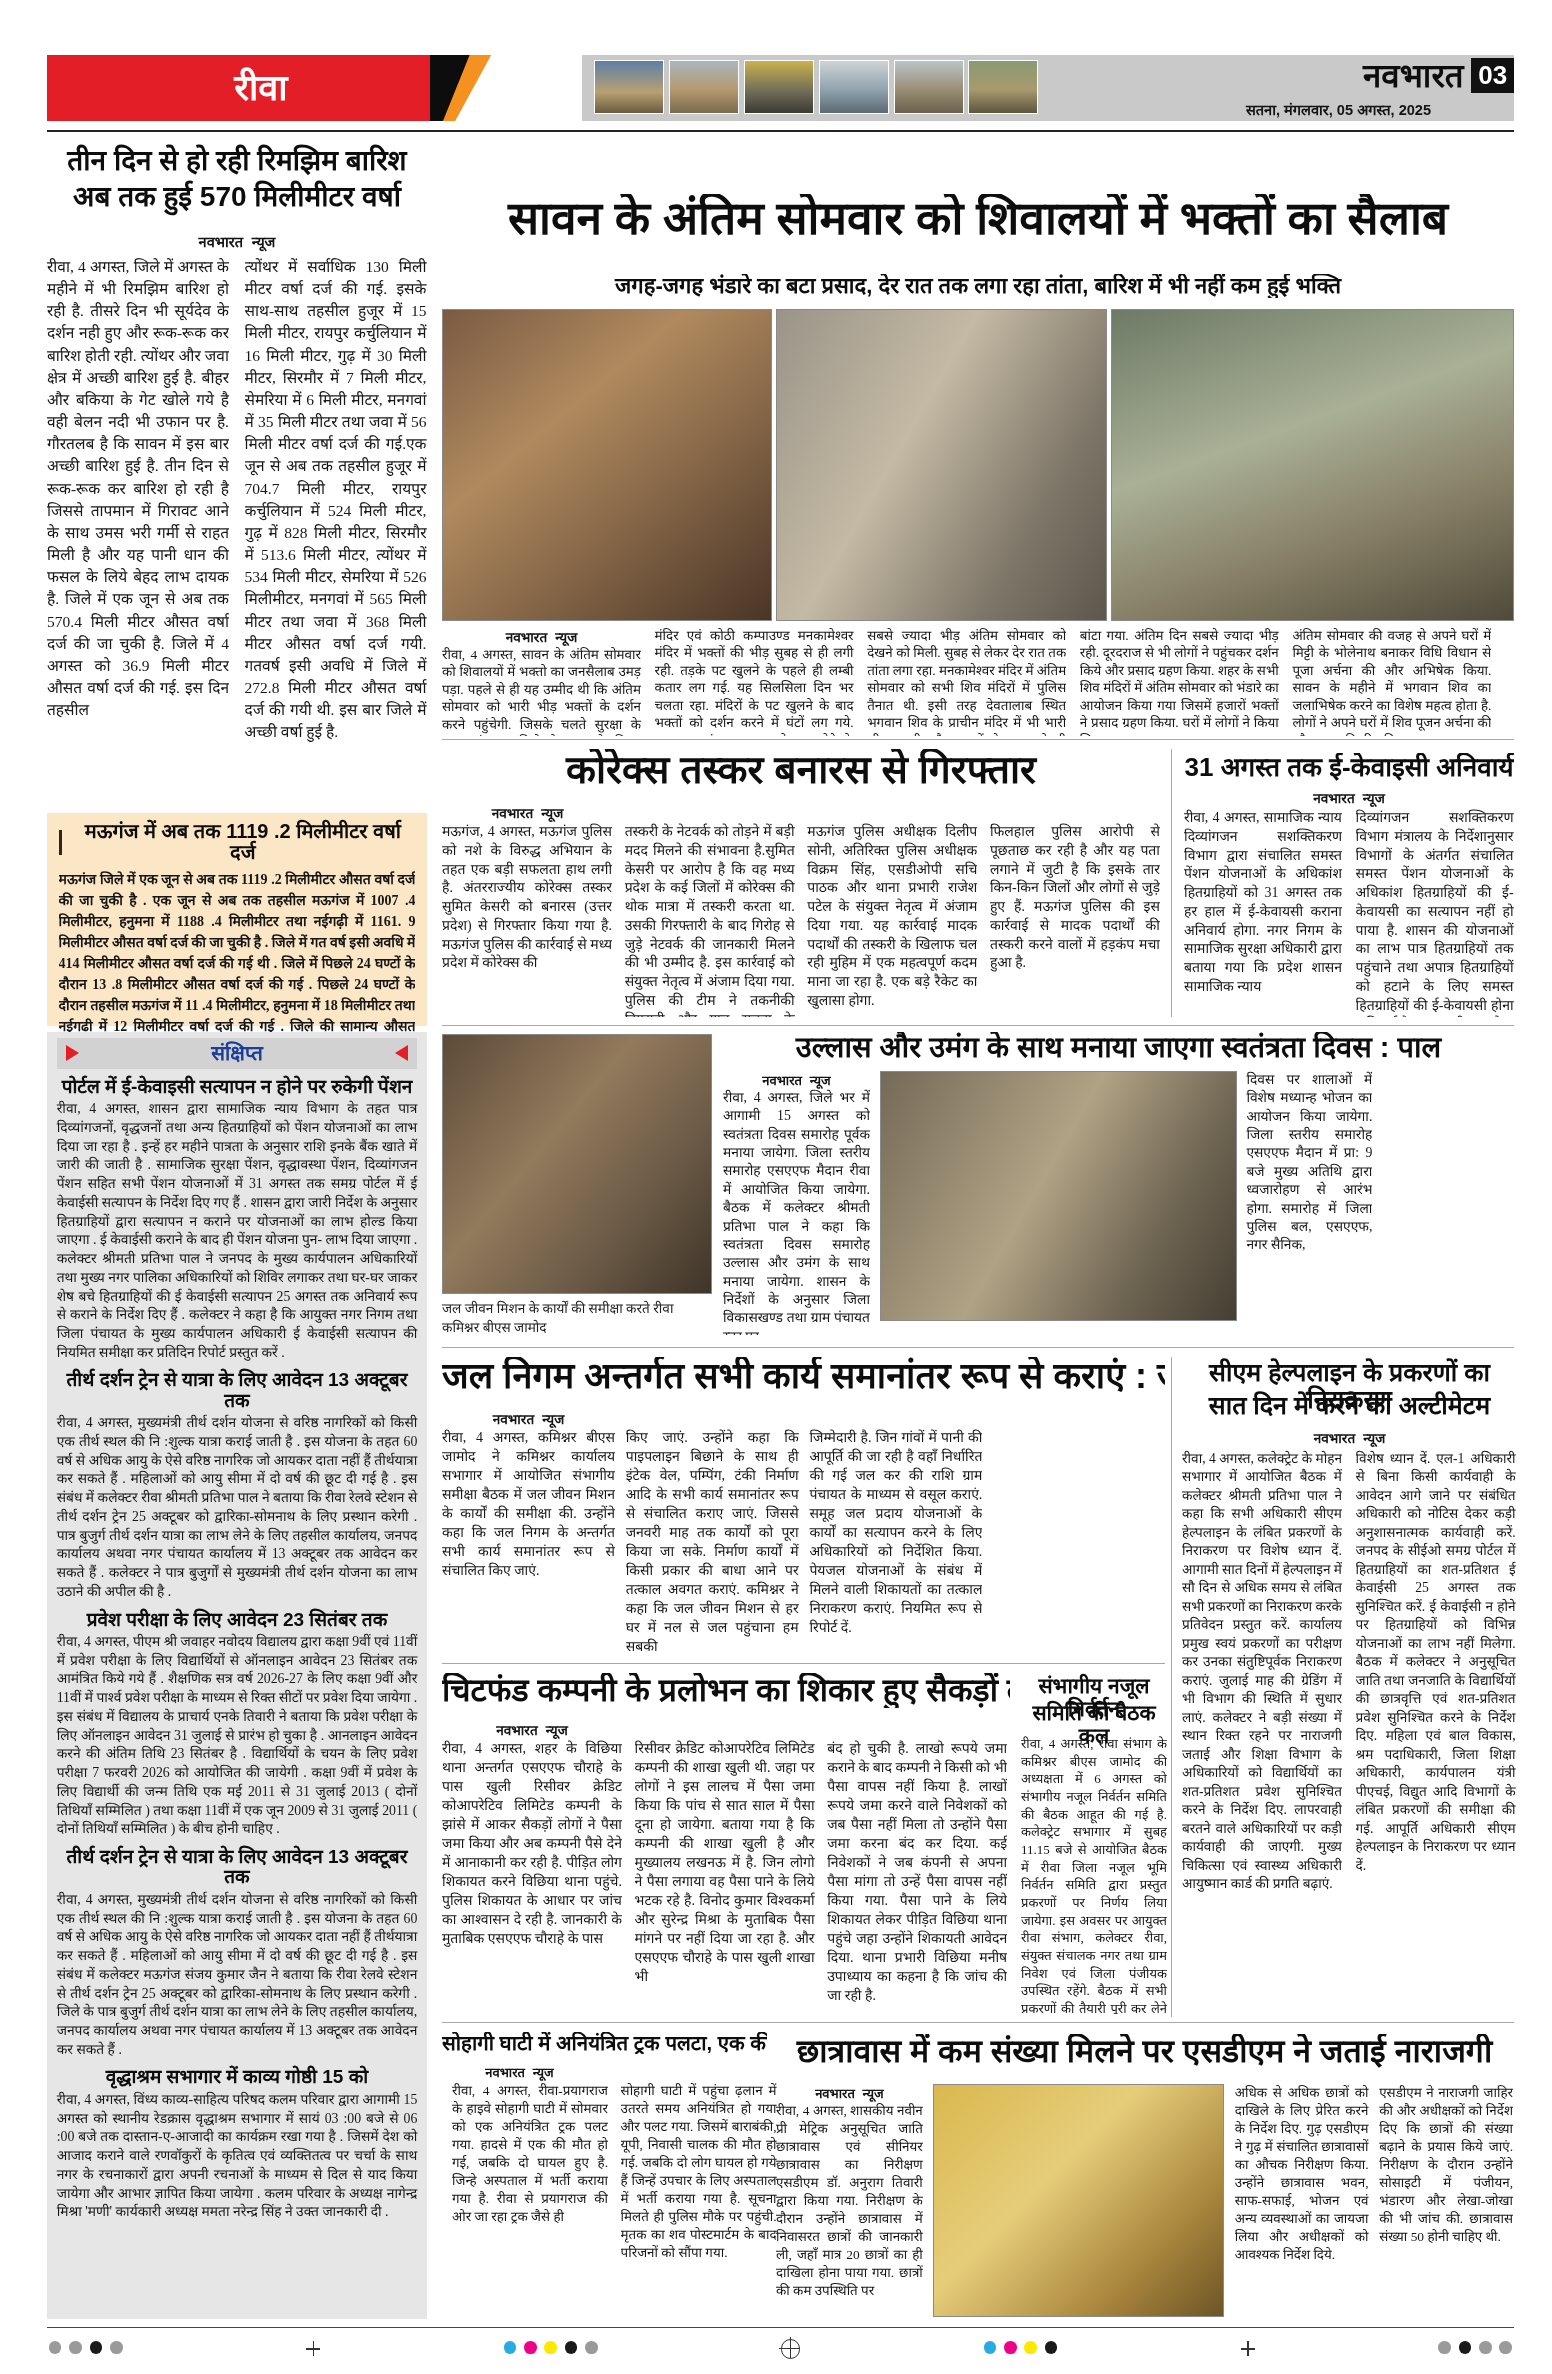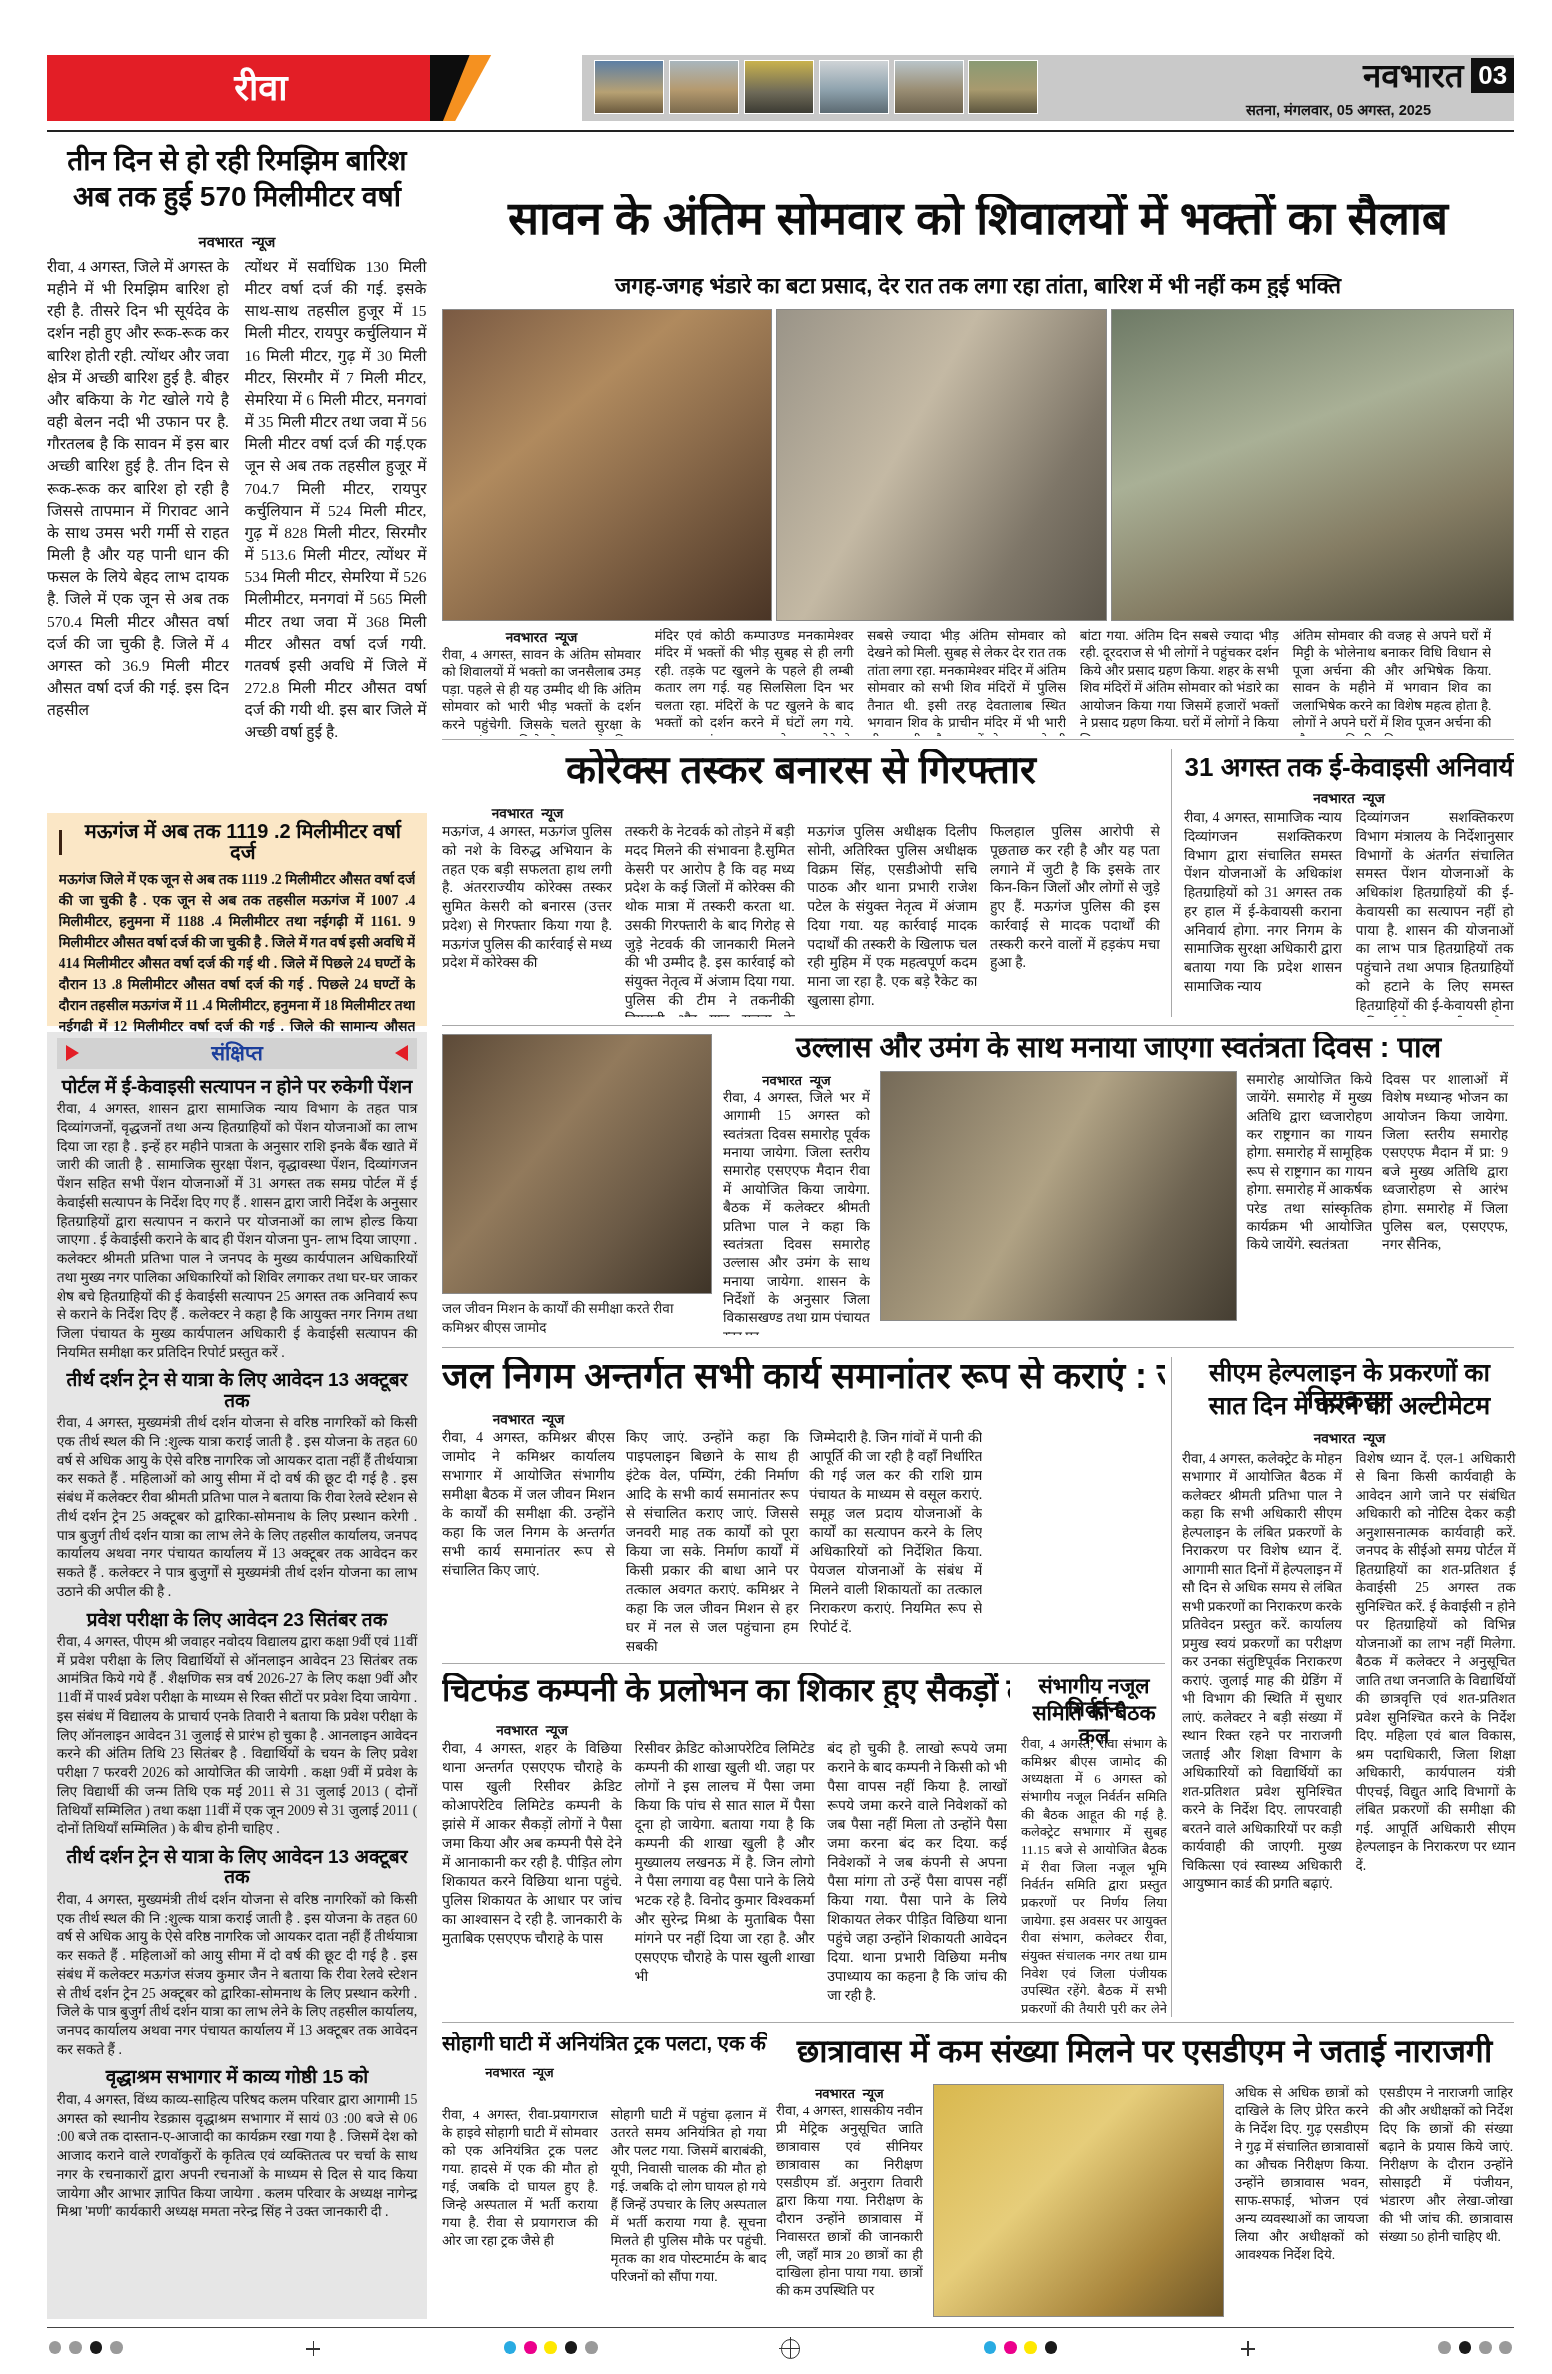--- a/index.html
+++ b/index.html
@@ -153,21 +153,20 @@
     <div class="caption" style="margin-top:3.9px;font-weight:400;font-family:'Liberation Serif',serif;font-size:13.6px;">जल जीवन मिशन के कार्यों की समीक्षा करते रीवा कमिश्नर बीएस जामोद</div>
   </div>
   <div class="abs" style="left:723px;top:1032px;width:791px;">
     <div class="hl oneline" style="font-size:29px;">उल्लास और उमंग के साथ मनाया जाएगा स्वतंत्रता दिवस : पाल</div>
     <div style="display:flex;gap:9.7px;margin-top:7.8px;height:264px;">
       <div class="col" style="width:147px;">
         <div class="byline" style="font-size:13px;">नवभारत न्यूज</div>
         <div class="body-t" style="font-size:13.8px;line-height:1.33;">रीवा, 4 अगस्त, जिले भर में आगामी 15 अगस्त को स्वतंत्रता दिवस समारोह पूर्वक मनाया जायेगा. जिला स्तरीय समारोह एसएएफ मैदान रीवा में आयोजित किया जायेगा. बैठक में कलेक्टर श्रीमती प्रतिभा पाल ने कहा कि स्वतंत्रता दिवस समारोह उल्लास और उमंग के साथ मनाया जायेगा. शासन के निर्देशों के अनुसार जिला विकासखण्ड तथा ग्राम पंचायत स्तर पर</div>
       </div>
       <div class="ph ph-meet2" style="width:357px;height:250px;"></div>
-      <div class="col body-t" style="width:126px;font-size:13.8px;line-height:1.33;">समारोह आयोजित किये जायेंगे. समारोह में मुख्य अतिथि द्वारा ध्वजारोहण कर राष्ट्रगान का गायन होगा. समारोह में सामूहिक रूप से राष्ट्रगान का गायन होगा. समारोह में आकर्षक परेड तथा सांस्कृतिक कार्यक्रम भी आयोजित किये जायेंगे. स्वतंत्रता</div>
       <div class="col body-t" style="width:126px;font-size:13.8px;line-height:1.33;">दिवस पर शालाओं में विशेष मध्यान्ह भोजन का आयोजन किया जायेगा. जिला स्तरीय समारोह एसएएफ मैदान में प्रा: 9 बजे मुख्य अतिथि द्वारा ध्वजारोहण से आरंभ होगा. समारोह में जिला पुलिस बल, एसएएफ, नगर सैनिक,</div>
     </div>
   </div>
 
   <div class="abs" style="left:442px;top:1347px;width:1072px;height:1px;background:#a8a8a8;"></div>
   <div class="abs hl oneline" style="left:442px;top:1357px;width:723px;font-size:36px;">जल निगम अन्तर्गत सभी कार्य समानांतर रूप से कराएं : जामोद</div>
   <div class="abs byline" style="left:442px;top:1409px;width:173px;font-size:13.6px;">नवभारत न्यूज</div>
   <div class="abs cols" style="left:442px;top:1428px;width:723px;height:231px;gap:10.7px;">
     <div class="col body-t" style="width:173px;font-size:14px;line-height:1.36;">रीवा, 4 अगस्त, कमिश्नर बीएस जामोद ने कमिश्नर कार्यालय सभागार में आयोजित संभागीय समीक्षा बैठक में जल जीवन मिशन के कार्यों की समीक्षा की. उन्होंने कहा कि जल निगम के अन्तर्गत सभी कार्य समानांतर रूप से संचालित किए जाएं.</div>
     <div class="col body-t" style="width:173px;font-size:14px;line-height:1.36;">किए जाएं. उन्होंने कहा कि पाइपलाइन बिछाने के साथ ही इंटेक वेल, पम्पिंग, टंकी निर्माण आदि के सभी कार्य समानांतर रूप से संचालित कराए जाएं. जिससे जनवरी माह तक कार्यों को पूरा किया जा सके. निर्माण कार्यों में किसी प्रकार की बाधा आने पर तत्काल अवगत कराएं. कमिश्नर ने कहा कि जल जीवन मिशन से हर घर में नल से जल पहुंचाना हम सबकी</div>
@@ -193,21 +192,21 @@
   </div>
 
   <div class="abs hl" style="left:1021px;top:1675px;width:146px;font-size:21px;">संभागीय नजूल निर्वर्तन</div>
   <div class="abs hl" style="left:1021px;top:1702px;width:146px;font-size:21px;">समिति की बैठक कल</div>
   <div class="abs body-t" style="left:1021px;top:1735px;width:146px;height:279px;overflow:hidden;font-size:13px;line-height:1.36;">रीवा, 4 अगस्त, रीवा संभाग के कमिश्नर बीएस जामोद की अध्यक्षता में 6 अगस्त को संभागीय नजूल निर्वर्तन समिति की बैठक आहूत की गई है. कलेक्ट्रेट सभागार में सुबह 11.15 बजे से आयोजित बैठक में रीवा जिला नजूल भूमि निर्वर्तन समिति द्वारा प्रस्तुत प्रकरणों पर निर्णय लिया जायेगा. इस अवसर पर आयुक्त रीवा संभाग, कलेक्टर रीवा, संयुक्त संचालक नगर तथा ग्राम निवेश एवं जिला पंजीयक उपस्थित रहेंगे. बैठक में सभी प्रकरणों की तैयारी पूरी कर लेने के निर्देश दिये गये हैं.</div>
 
   <div class="abs" style="left:442px;top:2022px;width:1072px;height:1px;background:#a8a8a8;"></div>
 
   <div class="abs hl oneline" style="left:442px;top:2032px;width:325px;font-size:20.4px;text-align:left;">सोहागी घाटी में अनियंत्रित ट्रक पलटा, एक की मौत</div>
   <div class="abs byline" style="left:442px;top:2063px;width:155px;font-size:13px;">नवभारत न्यूज</div>
-  <div class="abs cols" style="left:442px;top:2082px;width:325px;height:237px;gap:12.6px;margin-top:24px;">
+  <div class="abs cols" style="left:452px;top:2082px;width:325px;height:237px;gap:12.6px;">
     <div class="col body-t" style="width:156px;font-size:13.4px;line-height:1.34;">रीवा, 4 अगस्त, रीवा-प्रयागराज के हाइवे सोहागी घाटी में सोमवार को एक अनियंत्रित ट्रक पलट गया. हादसे में एक की मौत हो गई, जबकि दो घायल हुए है. जिन्हे अस्पताल में भर्ती कराया गया है. रीवा से प्रयागराज की ओर जा रहा ट्रक जैसे ही</div>
     <div class="col body-t" style="width:156px;font-size:13.4px;line-height:1.34;">सोहागी घाटी में पहुंचा ढ़लान में उतरते समय अनियंत्रित हो गया और पलट गया. जिसमें बाराबंकी, यूपी, निवासी चालक की मौत हो गई. जबकि दो लोग घायल हो गये हैं जिन्हें उपचार के लिए अस्पताल में भर्ती कराया गया है. सूचना मिलते ही पुलिस मौके पर पहुंची. मृतक का शव पोस्टमार्टम के बाद परिजनों को सौंपा गया.</div>
   </div>
 
   <div class="abs hl oneline" style="left:776px;top:2034px;width:737px;font-size:32px;">छात्रावास में कम संख्या मिलने पर एसडीएम ने जताई नाराजगी</div>
   <div class="abs" style="left:776px;top:2084px;width:737px;height:237px;display:flex;gap:10.7px;">
     <div class="col" style="width:147px;">
       <div class="byline" style="font-size:13px;">नवभारत न्यूज</div>
       <div class="body-t" style="font-size:13.4px;line-height:1.34;">रीवा, 4 अगस्त, शासकीय नवीन प्री मेट्रिक अनुसूचित जाति छात्रावास एवं सीनियर छात्रावास का निरीक्षण एसडीएम डॉ. अनुराग तिवारी द्वारा किया गया. निरीक्षण के दौरान उन्होंने छात्रावास में निवासरत छात्रों की जानकारी ली, जहाँ मात्र 20 छात्रों का ही दाखिला होना पाया गया. छात्रों की कम उपस्थिति पर</div>
     </div>

